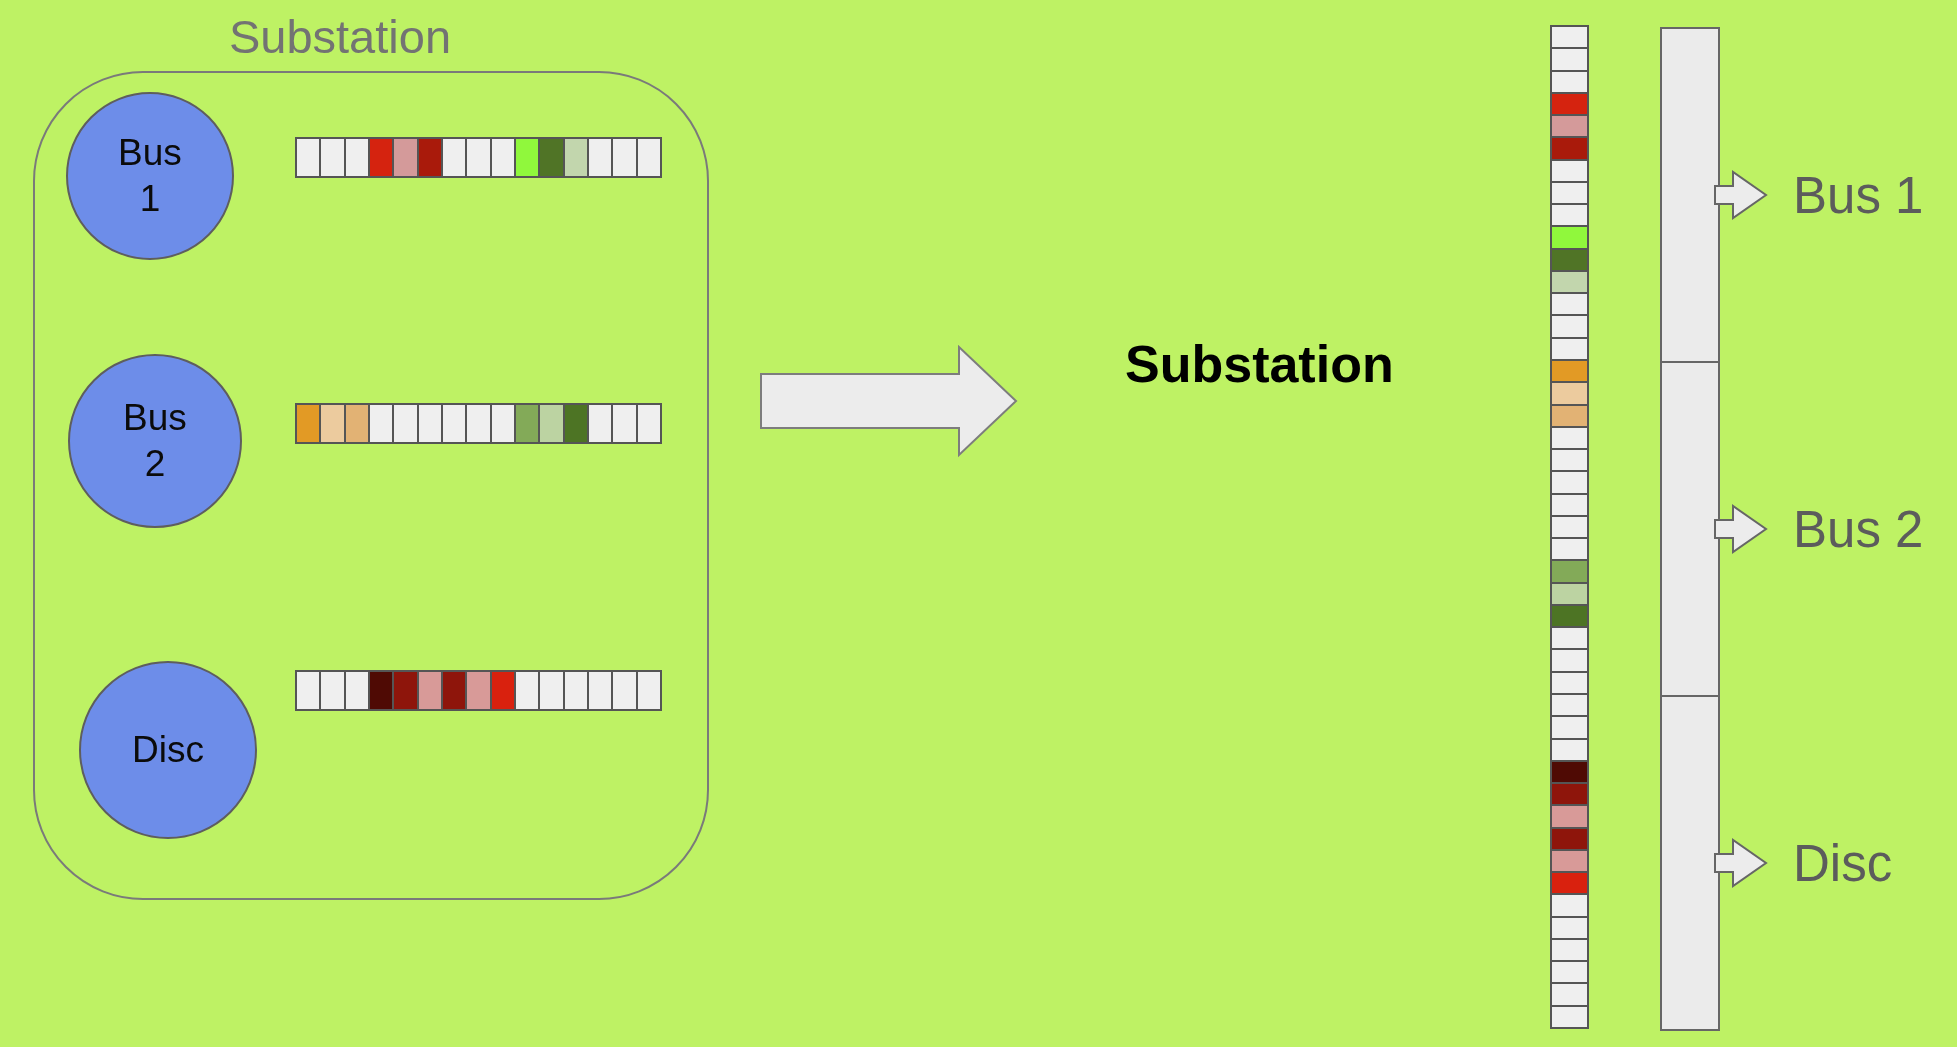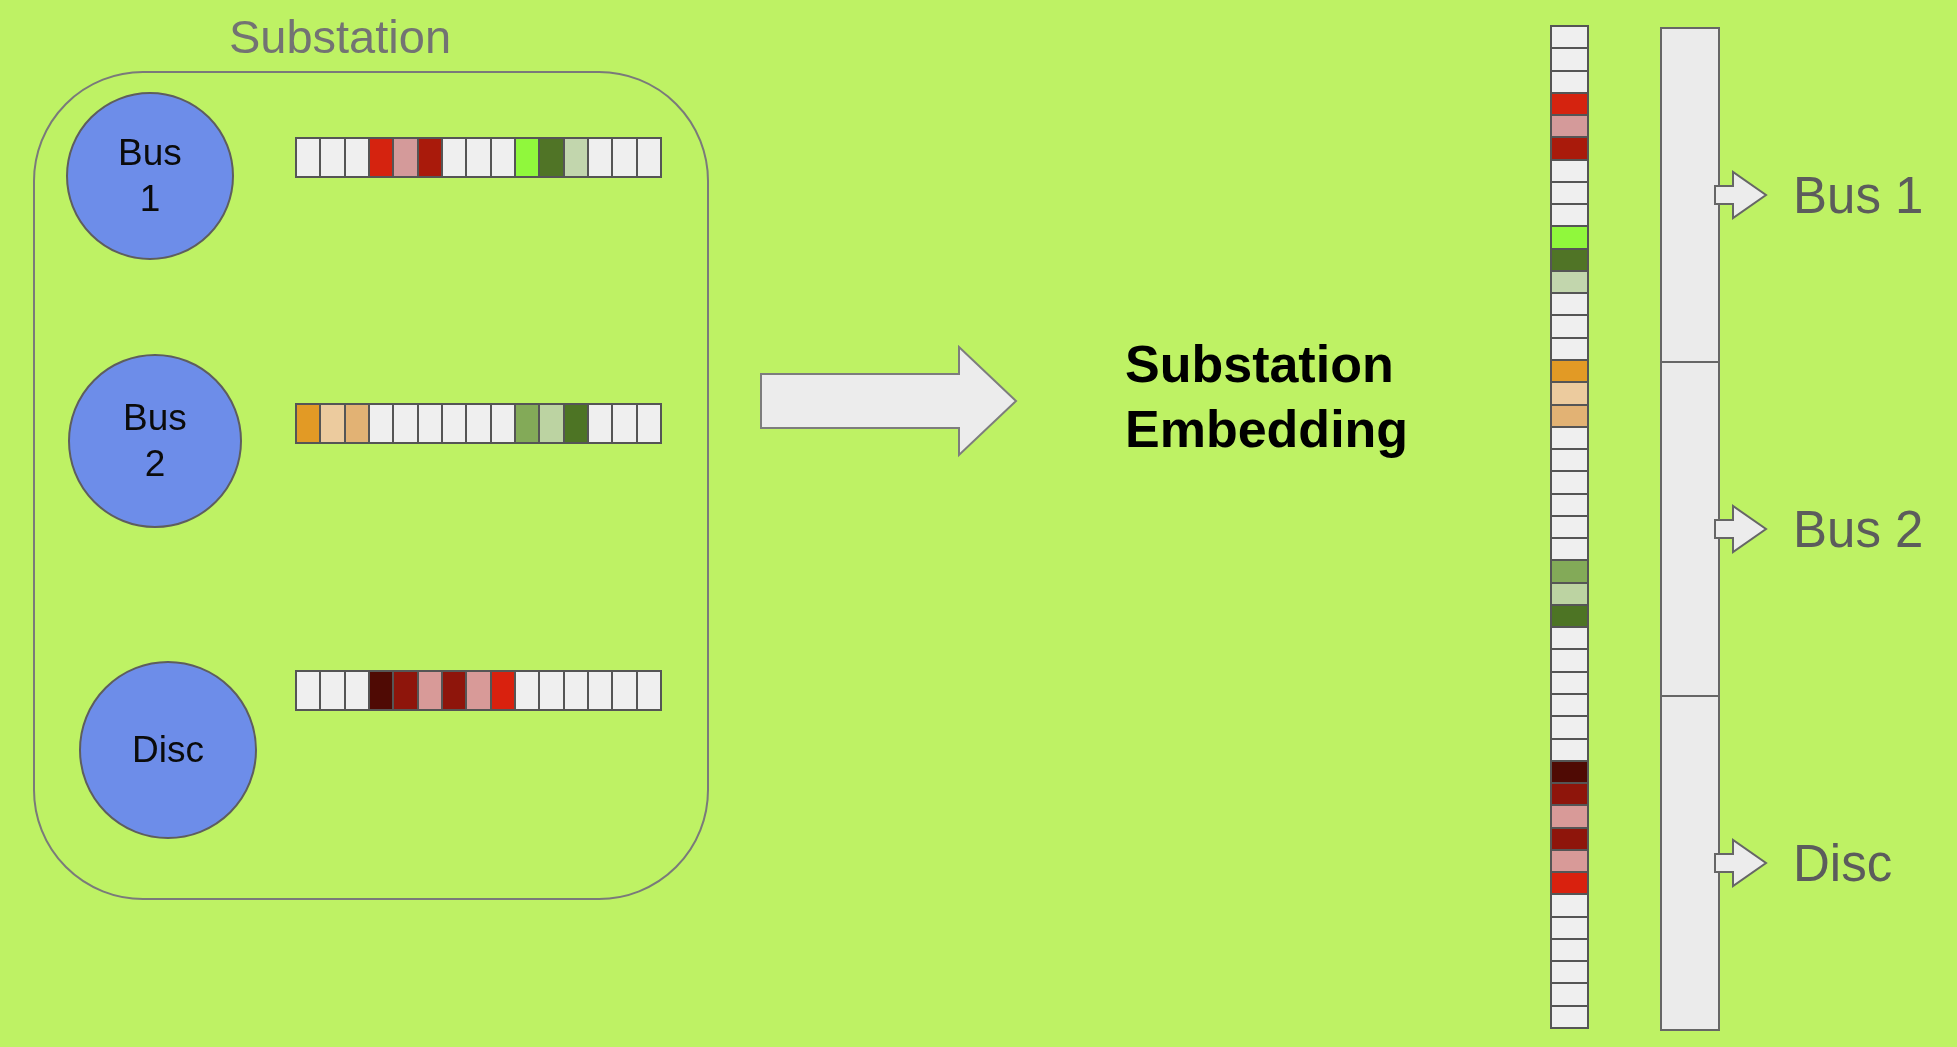--- a/index.html
+++ b/index.html
@@ -131,21 +131,20 @@
       <div class="hcell" style="background: rgb(239, 239, 239);"></div>
       <div class="hcell" style="background: rgb(239, 239, 239);"></div>
     </div>
 
   <svg class="abs" id="concat-arrow-svg" width="260" height="114" viewBox="0 0 260 114">
     <polygon points="1,29 199,29 199,2 256,56 199,110 199,83 1,83" fill="#ececec" stroke="#7d7d7d" stroke-width="2"></polygon>
   </svg>
 
   <div class="abs embedding-title">
     <div>Substation</div>
-    <div>Embedding</div>
   </div>
 
   <div class="abs vcol">
       <div class="vcell" style="background: rgb(239, 239, 239);"></div>
       <div class="vcell" style="background: rgb(239, 239, 239);"></div>
       <div class="vcell" style="background: rgb(239, 239, 239);"></div>
       <div class="vcell" style="background: rgb(213, 35, 15);"></div>
       <div class="vcell" style="background: rgb(212, 154, 154);"></div>
       <div class="vcell" style="background: rgb(169, 26, 11);"></div>
       <div class="vcell" style="background: rgb(239, 239, 239);"></div>

